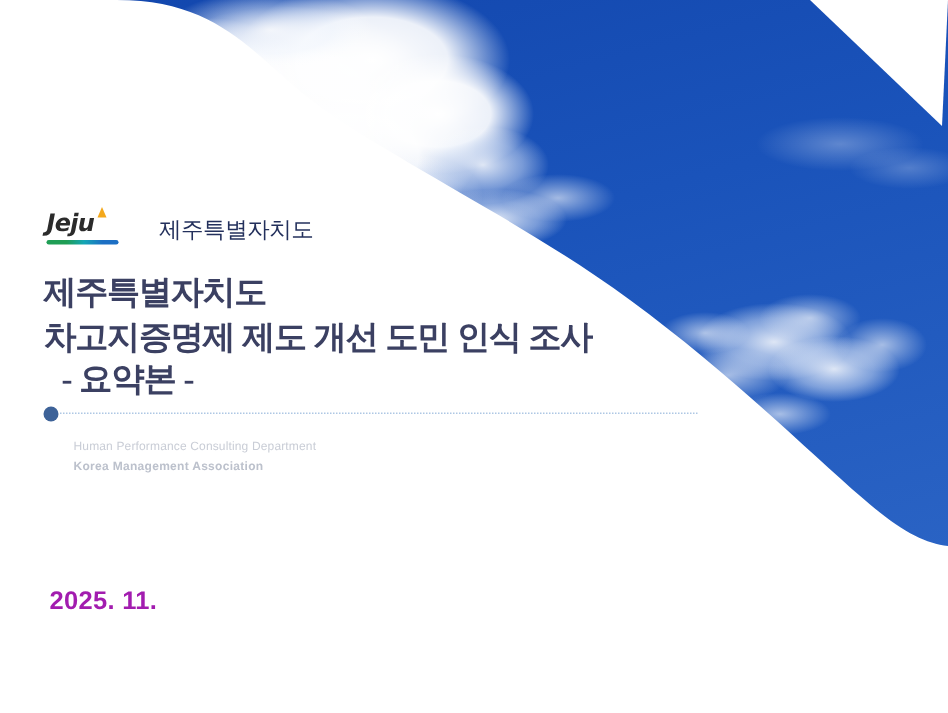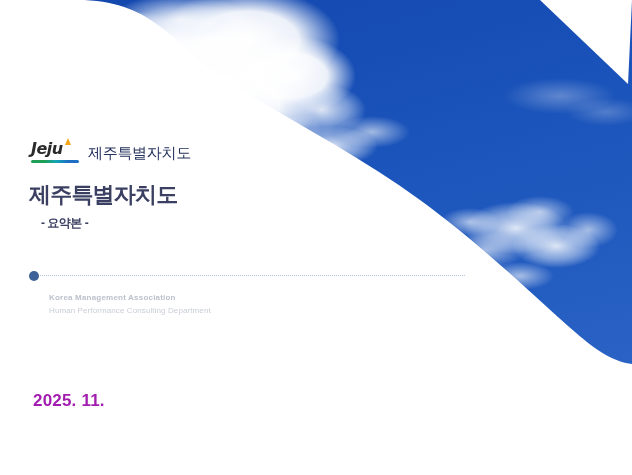--- a/index.html
+++ b/index.html
@@ -45,21 +45,21 @@
     border-top: 1px dotted #aec7e4;
   }
 
   
   .logo-row {
     position: absolute;
     left: 31px;
     top: 139px;
     display: flex;
     align-items: flex-end;
-    gap: 9px;
+    gap: 27px;
   }
   .jeju-mark {
     position: relative;
     width: 48px;
     height: 26px;
   }
   .jeju-word {
     position: absolute;
     left: 0;
     top: 1px;
@@ -107,26 +107,27 @@
   }
   .title-line {
     font-size: 22px;
     font-weight: bold;
     color: #3b4062;
     letter-spacing: -0.8px;
     line-height: 30px;
     white-space: nowrap;
   }
   .title-sub {
-    font-size: 12px;
+    font-size: 22px;
     font-weight: bold;
     color: #3b4062;
     letter-spacing: -0.5px;
     line-height: 26px;
     padding-left: 12px;
+    font-family: Liberation Serif, serif;
   }
 
   
   .org-block {
     position: absolute;
     left: 49px;
     top: 291px;
     line-height: 13px;
   }
   .org-line {
@@ -246,23 +247,24 @@
     <div class="jeju-mark">
       <span class="jeju-word">Jeju</span>
       <span class="jeju-spark"></span>
       <span class="jeju-underline"></span>
     </div>
     <span class="logo-text">제주특별자치도</span>
   </div>
 
   <div class="title-block">
     <div class="title-line">제주특별자치도</div>
+    <div class="title-line">차고지증명제 제도 개선 도민 인식 조사</div>
     <div class="title-sub">- 요약본 -</div>
   </div>
 
   <div class="org-block">
+    <div class="org-line">Human Performance Consulting Department</div>
     <div class="org-line strong">Korea  Management  Association</div>
-    <div class="org-line">Human Performance Consulting Department</div>
   </div>
 
   <div class="date-text">2025. 11.</div>
 
 </div>
 
 </body></html>

